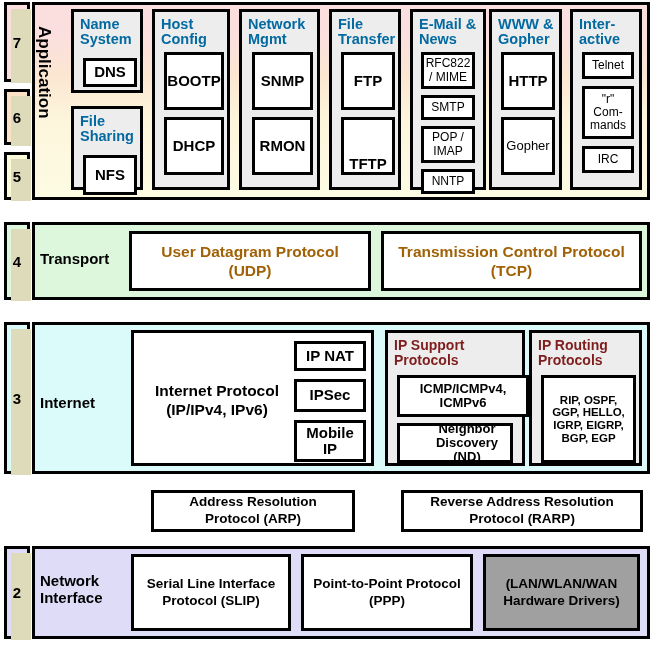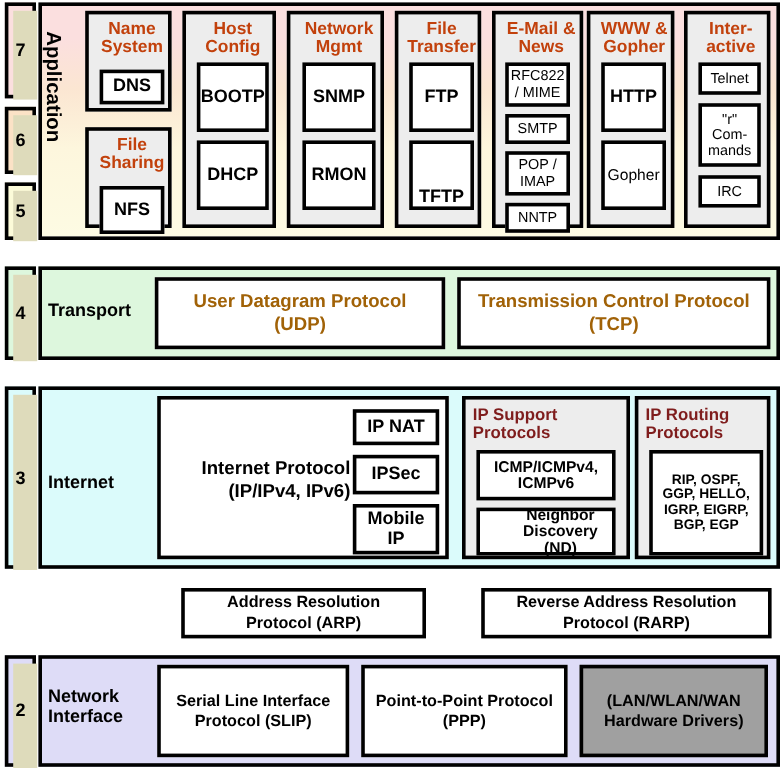--- a/index.html
+++ b/index.html
@@ -64,22 +64,22 @@
   #row-application{
     top:2px; height:198px;
     background:linear-gradient(to bottom,#fbdfdf 0%,#fbdfdf 14%,#fbe6d2 36%,#fdf6dd 62%,#fdfbe3 100%);
   }
   .catbox{
     position:absolute; top:9px;
     background:#ededed; border:3px solid #000;
     box-sizing:border-box; z-index:3;
   }
   .cattitle{
-    font-size:14.5px; font-weight:bold; color:#c2410c;
-    line-height:1.05; padding:5px 0 0 6px; text-align:center;
+    font-size:14.5px; font-weight:bold; color:#0369a1;
+    line-height:1.05; padding:5px 0 0 6px; text-align:left;
   }
   .protobox{
     position:absolute; background:#ffffff; border:3px solid #000;
     box-sizing:border-box;
     display:flex; align-items:center; justify-content:center;
     text-align:center; color:#000; line-height:1.1;
   }
   .p-bold{ font-size:15px; font-weight:bold; }
   .p-reg { font-size:13px; font-weight:normal; }
   .p-sm  { font-size:12px; font-weight:normal; }
@@ -97,21 +97,21 @@
 
   
   #row-internet{ top:322px; height:152px; background:#dbfbfb; }
   #internet-name{ left:40px; top:394px; }
   #ip-main-box{
     position:absolute; left:131px; top:330px; width:243px; height:136px;
     background:#fff; border:3px solid #000; box-sizing:border-box; z-index:3;
   }
   #ip-main-label{
     position:absolute; left:8px; top:48px; width:150px;
-    text-align:right; font-size:15.5px; font-weight:bold; line-height:1.25; color:#000;
+    text-align:center; font-size:15.5px; font-weight:bold; line-height:1.25; color:#000;
   }
   .groupbox{
     position:absolute; background:#ededed; border:3px solid #000;
     box-sizing:border-box; z-index:3;
   }
   .grouptitle{
     font-size:14px; font-weight:bold; color:#7f1d1d;
     line-height:1.05; padding:5px 0 0 6px; text-align:left;
   }
 
@@ -304,21 +304,21 @@
     <span>Mobile</span>
     <span>IP</span>
   </div>
 </div>
 
 <div class="groupbox" style="left:385px;top:330px;width:140px;height:136px;">
   <div class="grouptitle">
     <span>IP Support</span><br>
     <span>Protocols</span>
   </div>
-  <div class="protobox p-reg" style="left:9px;top:42px;width:116px;height:42px;flex-direction:column;font-weight:bold;font-size:13px;">
+  <div class="protobox p-reg" style="left:9px;top:42px;width:132px;height:42px;flex-direction:column;font-weight:bold;font-size:13px;">
     <span>ICMP/ICMPv4,</span>
     <span>ICMPv6</span>
   </div>
   <div class="protobox p-reg" style="left:9px;top:90px;width:116px;height:40px;flex-direction:column;font-weight:bold;font-size:13px;padding-left:24px;">
     <span>Neighbor</span>
     <span>Discovery (ND)</span>
   </div>
 </div>
 
 <div class="groupbox" style="left:529px;top:330px;width:113px;height:136px;">

